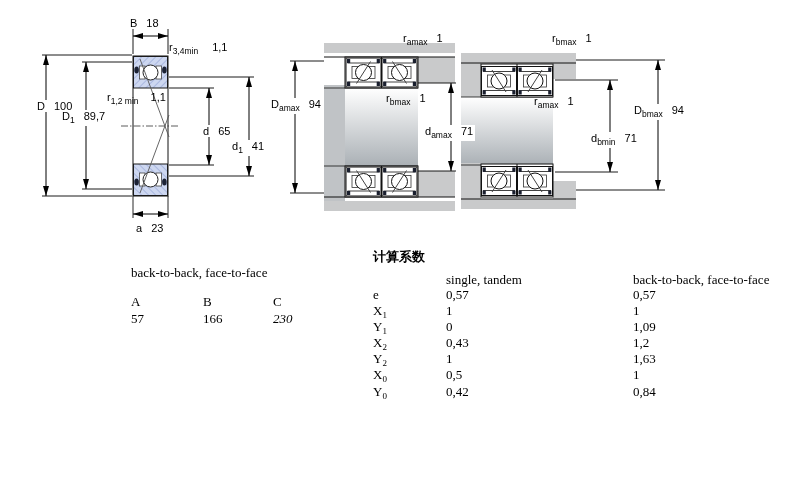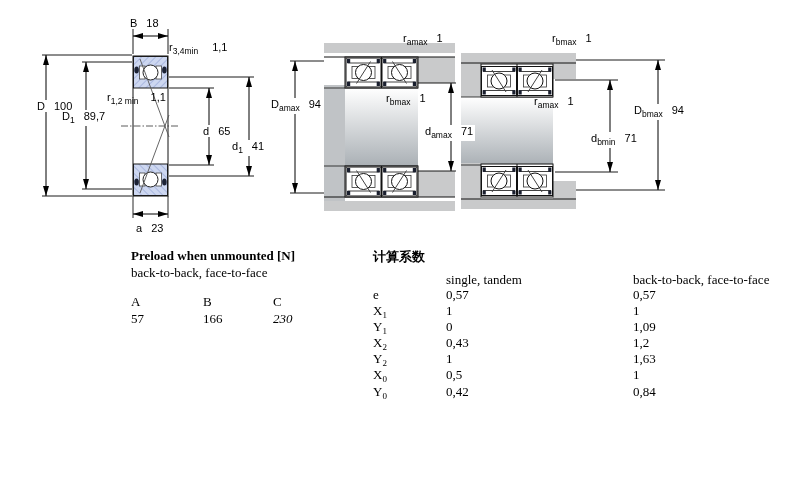--- a/index.html
+++ b/index.html
@@ -161,21 +161,20 @@
 <div class="dl" style="left:358px;top:92px;"><span>r</span><span class="sb">bmax</span><span class="val">1</span></div>
 <div class="dl wbg" style="left:241px;top:98px;"><span>D</span><span class="sb">amax</span><span class="val">94</span></div>
 <div class="dl wbg" style="left:395px;top:125px;"><span>d</span><span class="sb">amax</span><span class="val">71</span></div>
 
 <div class="dl" style="left:524px;top:32px;"><span>r</span><span class="sb">bmax</span><span class="val">1</span></div>
 <div class="dl" style="left:506px;top:95px;"><span>r</span><span class="sb">amax</span><span class="val">1</span></div>
 <div class="dl wbg" style="left:561px;top:132px;"><span>d</span><span class="sb">bmin</span><span class="val">71</span></div>
 <div class="dl wbg" style="left:604px;top:104px;"><span>D</span><span class="sb">bmax</span><span class="val">94</span></div>
 
 <div class="abs" style="left:103px;top:248px;width:240px;height:80px;">
-  <div class="abs tbl-title" style="left:0;top:0;">Preload when unmounted [N]</div>
   <div class="abs ser" style="left:0;top:17px;">back-to-back, face-to-face</div>
   <div class="abs ser" style="left:0;top:46px;">A</div>
   <div class="abs ser" style="left:72px;top:46px;">B</div>
   <div class="abs ser" style="left:142px;top:46px;">C</div>
   <div class="abs ser" style="left:0;top:63px;">57</div>
   <div class="abs ser" style="left:72px;top:63px;">166</div>
   <div class="abs ser" style="left:142px;top:63px;font-style:italic;">230</div>
 </div>
 
 <div class="abs" style="left:345px;top:248px;width:440px;height:160px;">

